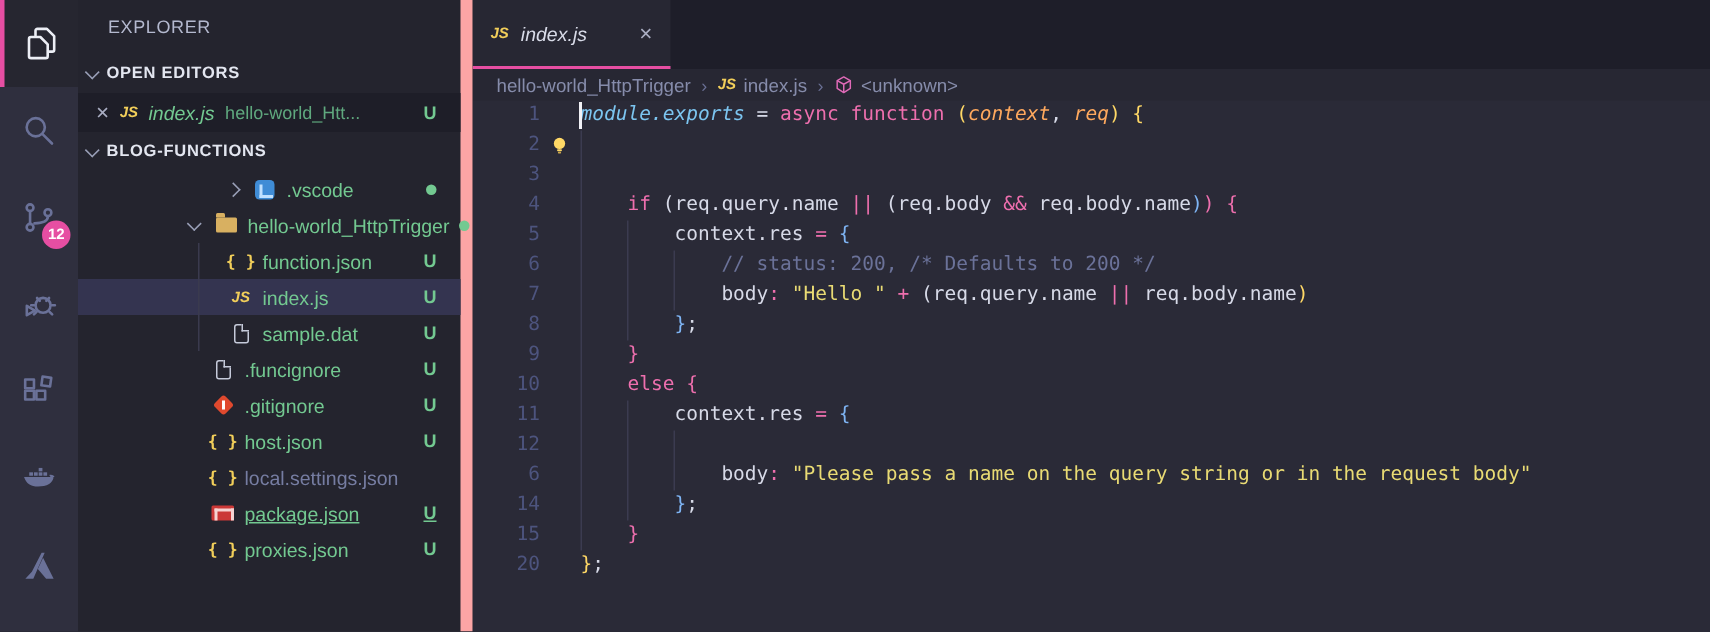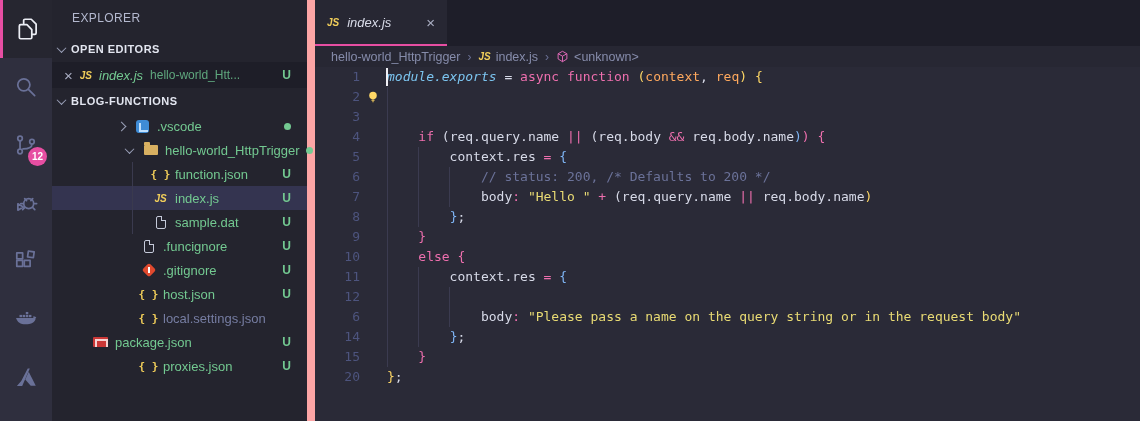--- a/index.html
+++ b/index.html
@@ -76,21 +76,21 @@
   .code-line { display:flex; height:20px; white-space:pre; }
   .gutter { width:45px; flex:0 0 45px; text-align:right; color:#4d547e; user-select:none; }
   .glyph { width:27px; flex:0 0 27px; position:relative; }
   .glyph svg { position:absolute; left:6px; top:3px; width:14px; height:14px; }
   .ltext { position:relative; }
   .cursor { position:absolute; left:-1px; top:1px; width:2px; height:18px; background:#f0f0f5; }
 
   .fg { color:#d7dae8; } .pink { color:#ee6fae; } .yellow { color:#ffd866; }
   .str { color:#e9db74; } .green { color:#9ed86b; } .num { color:#cf94e8; }
   .comment { color:#6b7299; } .blue { color:#7fb5f5; }
-  .cyan-i { color:#7cc5f0; font-style:italic; } .orange-i { color:#ffa95e; }
+  .cyan-i { color:#7cc5f0; font-style:italic; } .orange-i { color:#ffa95e; font-style:italic; }
   .ig { position:absolute; width:1px; background:#3b3b50; }
 </style>
 </head>
 <body>
 
 <div class="app">
 
   <div class="activitybar" id="activitybar">
       <div class="ab-item active">
         <span style="display: flex;">
@@ -177,21 +177,21 @@
       <span class="oe-desc">hello-world_Htt...</span>
       <span class="badge-u">U</span>
     </div>
 
     <div class="section-header">
       <span class="chev down"></span>
       <span>BLOG-FUNCTIONS</span>
     </div>
 
     <div class="tree" id="filetree">
-        <div class="tree-row" style="padding-left: 62px;">
+        <div class="tree-row" style="padding-left: 96px;">
           <span class="tw">
             <span class="chev right"></span>
           </span>
           <span class="icon-box">
             <span class="vscode-ico"></span>
           </span>
           <span class="tree-label">.vscode</span>
           <span class="row-right">
             <span class="dot"></span>
           </span>
@@ -262,21 +262,21 @@
             <span class="u">U</span>
           </span>
         </div>
         <div class="tree-row dim" style="padding-left: 88px;">
           <span class="icon-box">
             <span class="braces-ico">{ }</span>
           </span>
           <span class="tree-label">local.settings.json</span>
           <span class="row-right"></span>
         </div>
-        <div class="tree-row" style="padding-left: 40px;">
+        <div class="tree-row" style="padding-left: 88px; text-decoration: underline;">
           <span class="icon-box">
             <span class="npm-ico"></span>
           </span>
           <span class="tree-label">package.json</span>
           <span class="row-right">
             <span class="u">U</span>
           </span>
         </div>
         <div class="tree-row" style="padding-left: 88px;">
           <span class="icon-box">

